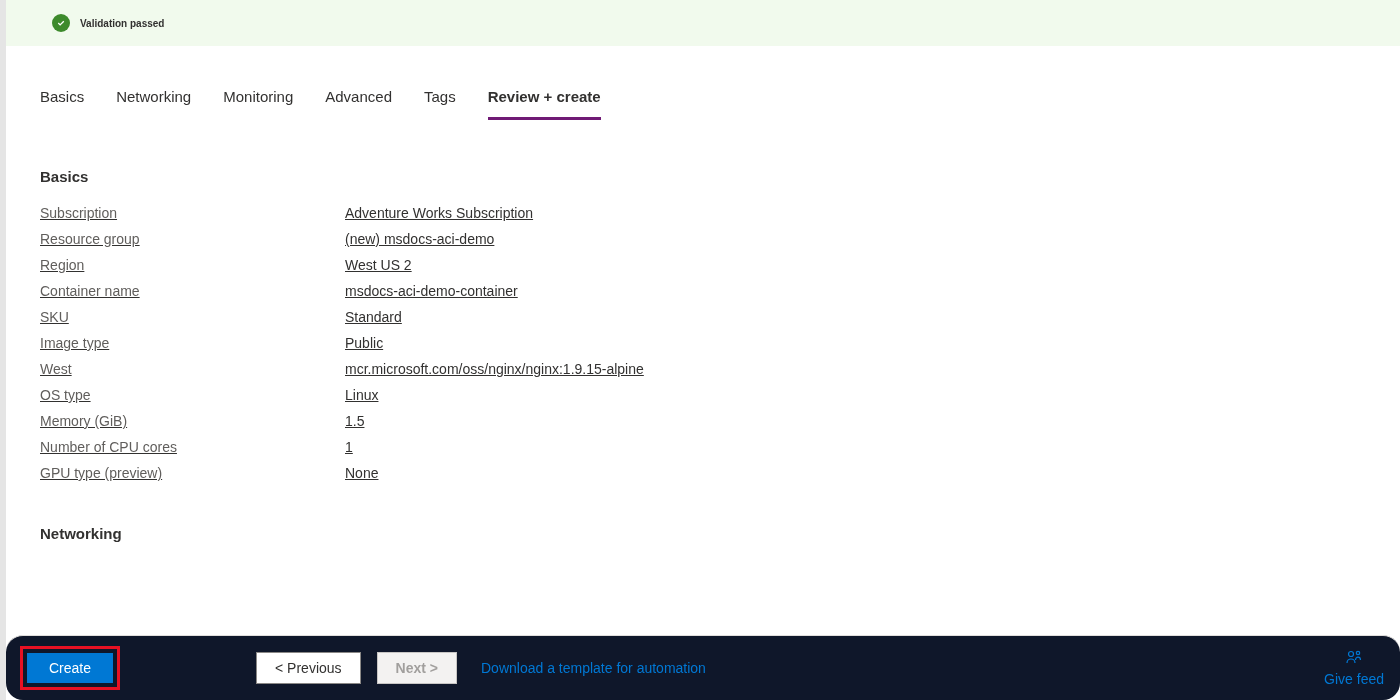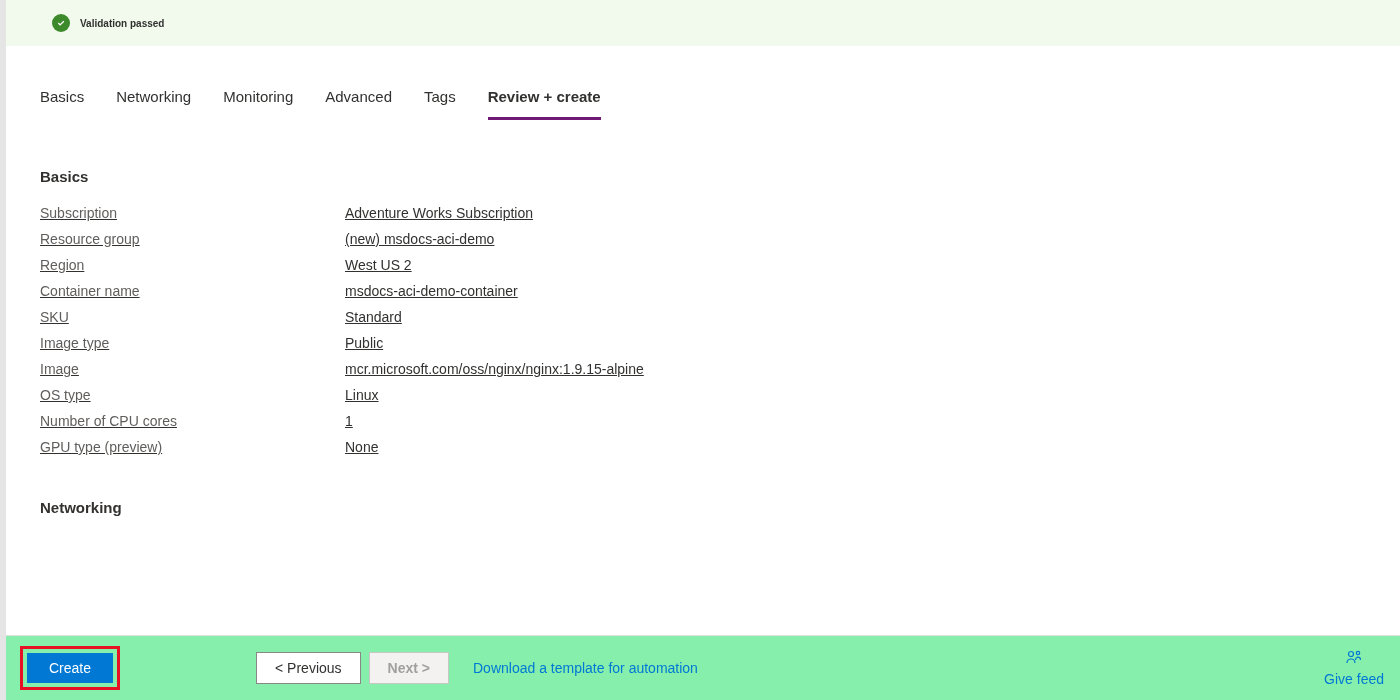--- a/index.html
+++ b/index.html
@@ -99,21 +99,22 @@
     }
     .footer {
       position: absolute;
       bottom: 0;
       left: 6px;
       right: 0;
       border-top: 1px solid #e1dfdd;
       padding: 10px 16px 10px 14px;
       display: flex;
       align-items: center;
-      background: #86efac;
+      background: #0f172a;
+      border-radius: 17px;
     }
     .create-highlight {
       border: 3px solid #e81123;
       padding: 4px;
       display: inline-flex;
     }
     .btn {
       font-size: 14px;
       padding: 7px 18px;
       cursor: pointer;
@@ -133,28 +134,28 @@
     }
     .btn-disabled {
       background: #f3f2f1;
       color: #a19f9d;
       border: 1px solid #c8c6c4;
       cursor: default;
       font-weight: bold;
     }
     .btn-group {
       display: flex;
-      gap: 8px;
+      gap: 16px;
       margin-left: 136px;
       align-items: center;
     }
     .link {
       color: #0078d4;
       cursor: pointer;
-      margin-left: 16px;
+      margin-left: 8px;
       font-size: 14px;
     }
     .feedback {
       margin-left: auto;
       display: flex;
       align-items: center;
       color: #0078d4;
       cursor: pointer;
       font-size: 14px;
       gap: 6px;
@@ -209,26 +210,30 @@
   </div>
   <div class="kv-row">
     <div class="kv-label">SKU</div>
     <div class="kv-value">Standard</div>
   </div>
   <div class="kv-row">
     <div class="kv-label">Image type</div>
     <div class="kv-value">Public</div>
   </div>
   <div class="kv-row">
-    <div class="kv-label">Image</div>
+    <div class="kv-label">West</div>
     <div class="kv-value">mcr.microsoft.com/oss/nginx/nginx:1.9.15-alpine</div>
   </div>
   <div class="kv-row">
     <div class="kv-label">OS type</div>
     <div class="kv-value">Linux</div>
+  </div>
+  <div class="kv-row">
+    <div class="kv-label">Memory (GiB)</div>
+    <div class="kv-value">1.5</div>
   </div>
   <div class="kv-row">
     <div class="kv-label">Number of CPU cores</div>
     <div class="kv-value">1</div>
   </div>
   <div class="kv-row">
     <div class="kv-label">GPU type (preview)</div>
     <div class="kv-value">None</div>
   </div>
 

